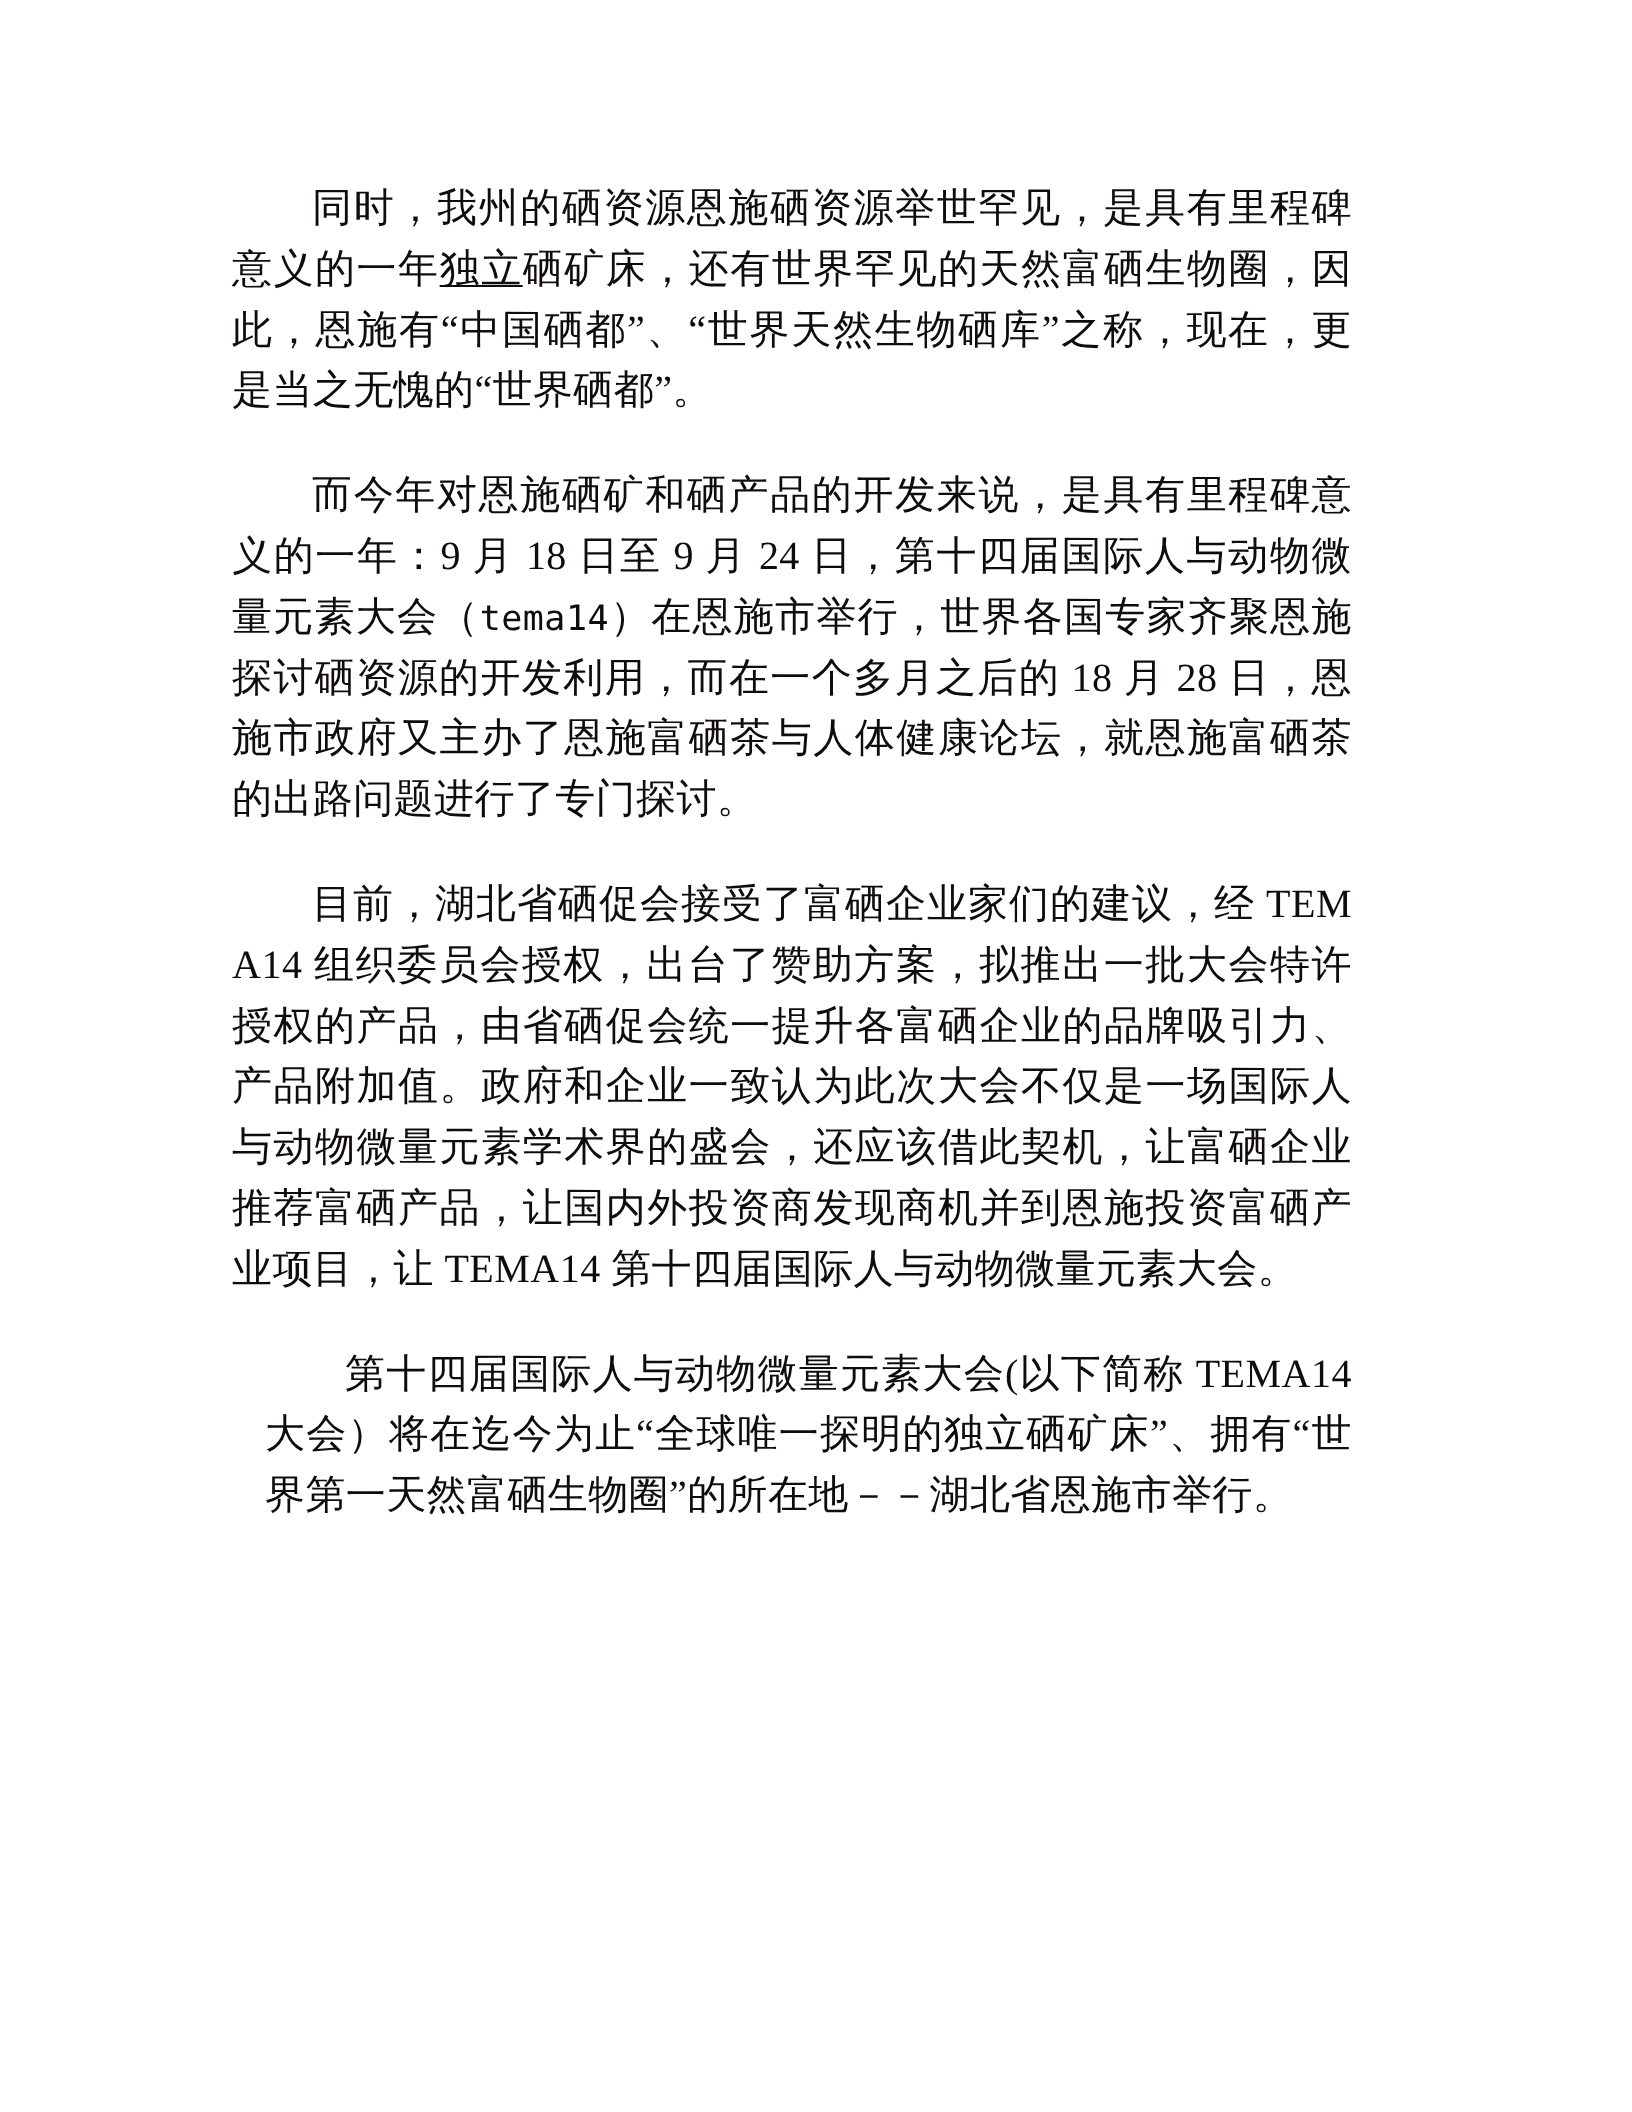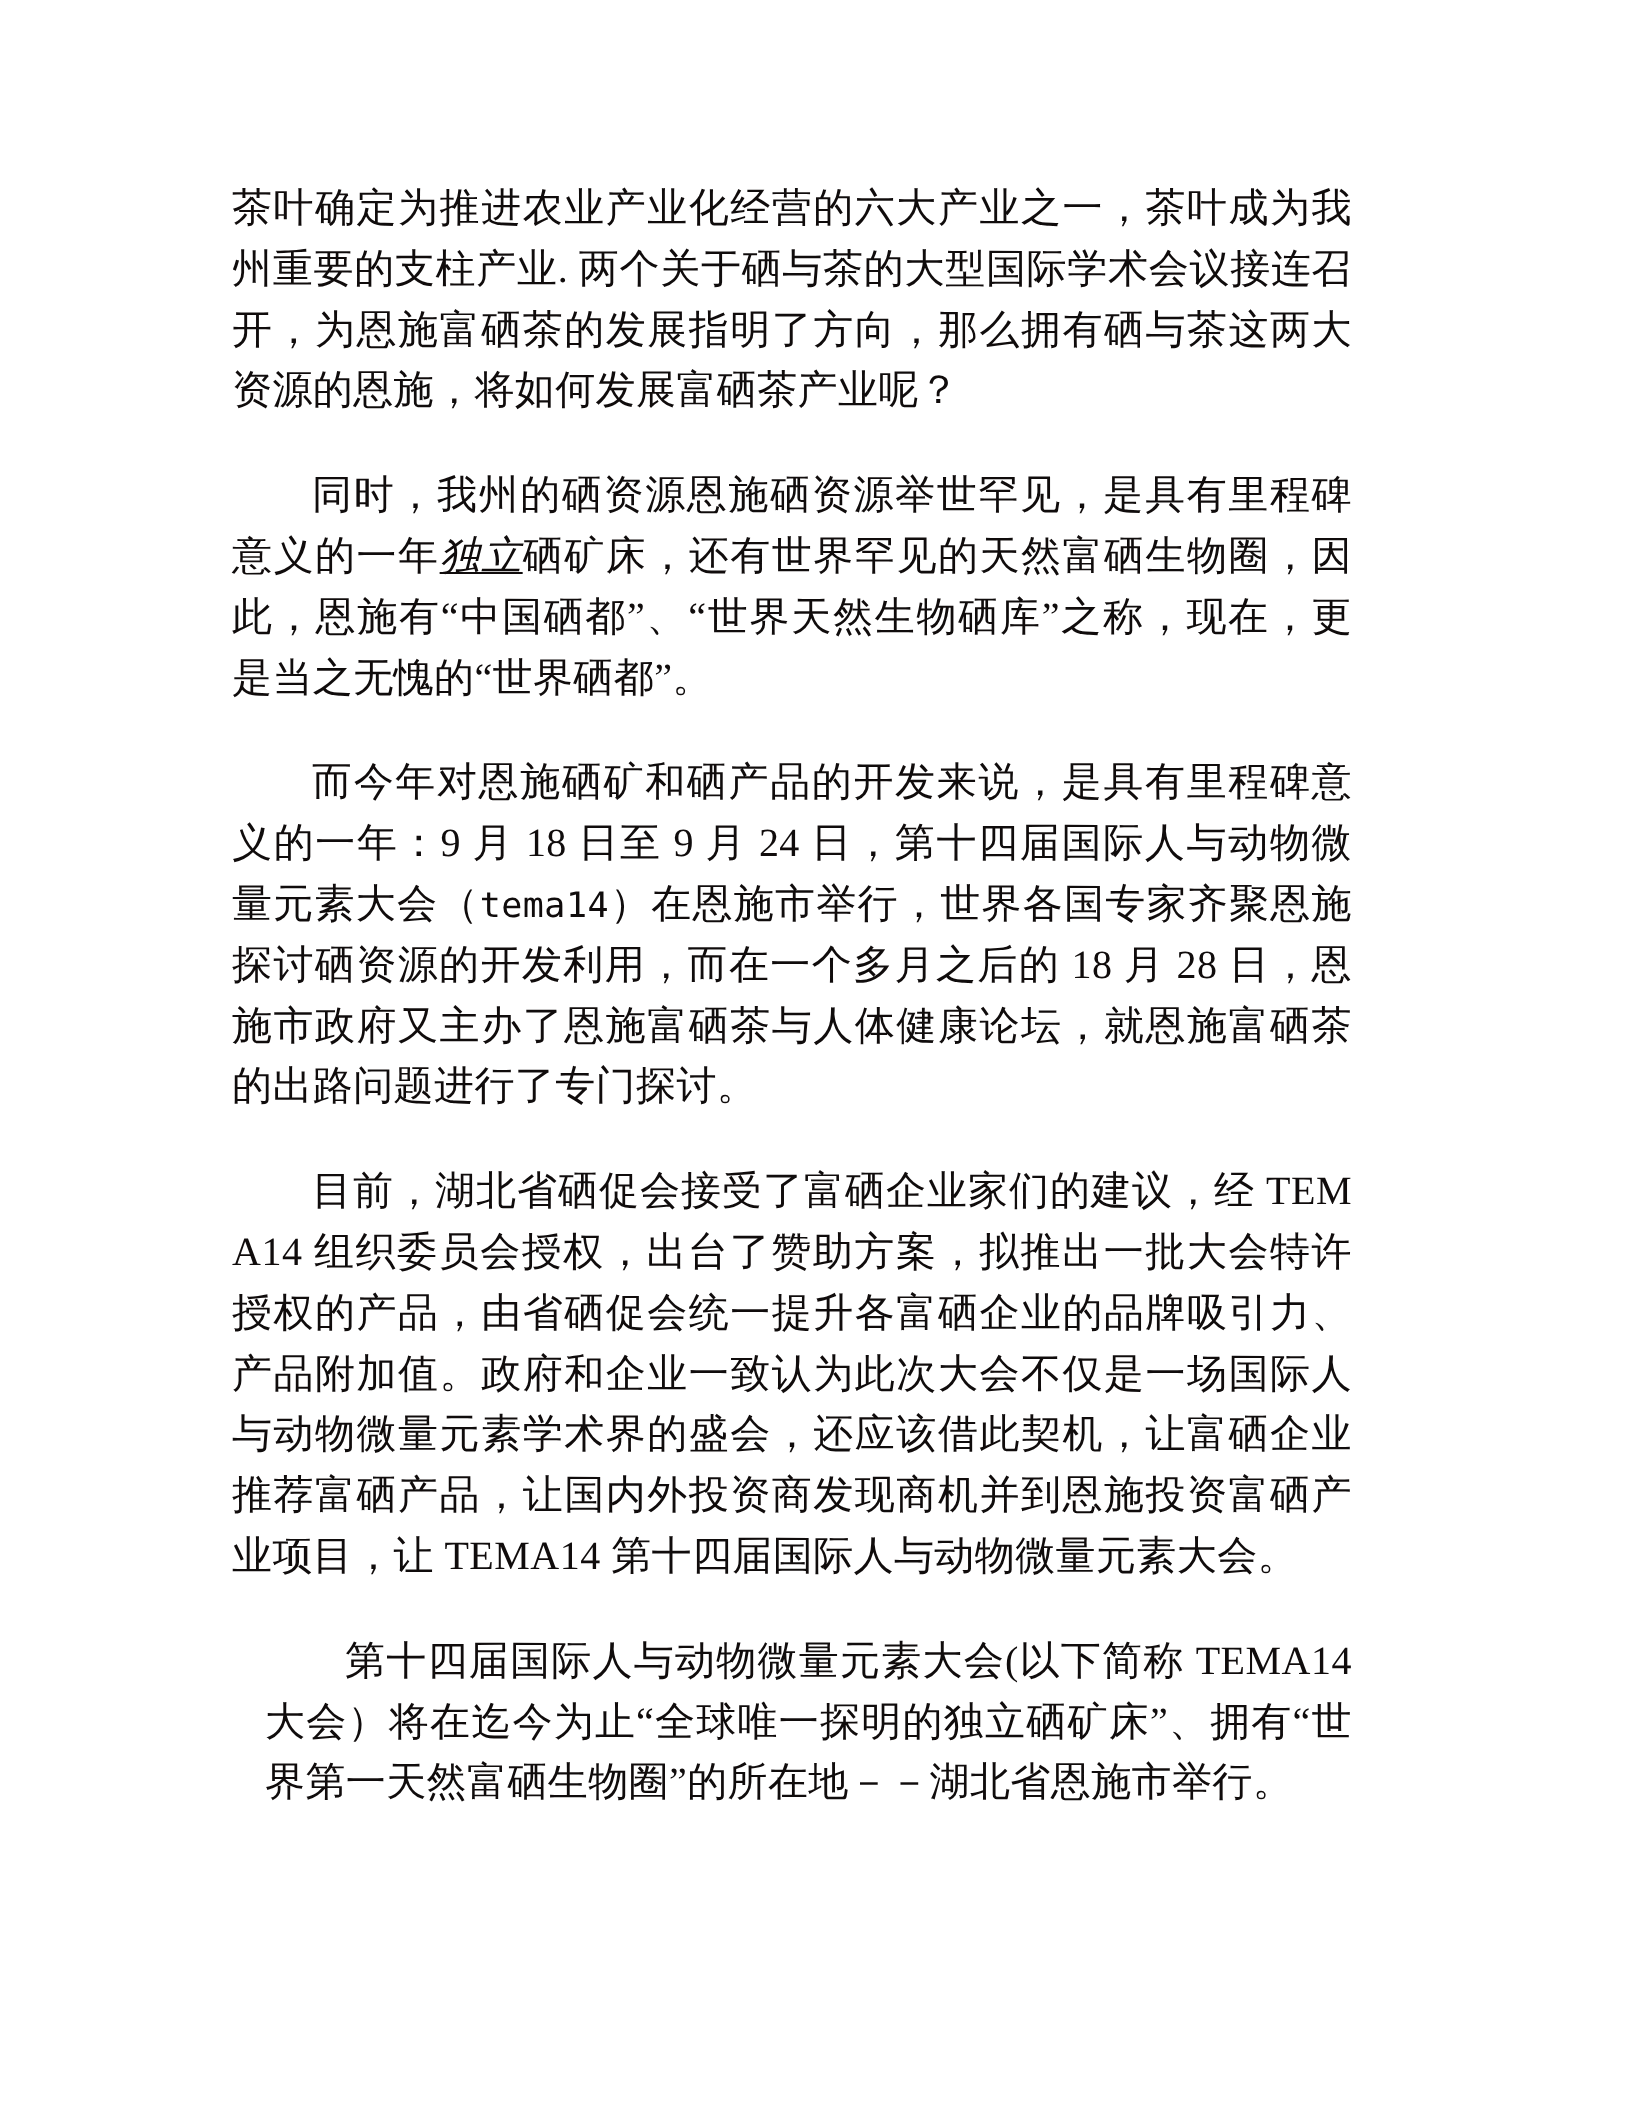--- a/index.html
+++ b/index.html
@@ -40,36 +40,34 @@
   .para.indent {
     text-indent: 80px;
   }
   .para.no-indent {
     text-indent: 0;
   }
   .u {
     text-decoration: underline;
     text-underline-offset: 3px;
     text-decoration-thickness: 2px;
-    font-style: italic;
   }
   .latin {
     font-family: "Liberation Serif", "DejaVu Serif", serif;
     letter-spacing: 0.5px;
   }
   .mono {
     font-family: "DejaVu Sans Mono", "Liberation Mono", monospace;
     font-size: 35px;
     letter-spacing: 0.5px;
   }
 </style>
 </head>
 <body>
 
 <div class="page">
   <div class="text-column" id="text-column" style="color: rgb(16, 12, 12);">
-  <p class="para no-indent"><span>茶叶确定为推进农业产业化经营的六大产业之一，茶叶成为我州重要的支柱产业. 两个关于硒与茶的大型国际学术会议接连召开，为恩施富硒茶的发展指明了方向，那么拥有硒与茶这两大资源的恩施，将如何发展富硒茶产业呢？</span></p>
       <p class="para indent"><span>同时，我州的硒资源恩施硒资源举世罕见，是具有里程碑意义的一年</span><span class="u">独立</span><span>硒矿床，还有世界罕见的天然富硒生物圈，因此，恩施有“中国硒都”、“世界天然生物硒库”之称，现在，更是当之无愧的“世界硒都”。</span></p>
       <p class="para indent"><span>而今年对恩施硒矿和硒产品的开发来说，是具有里程碑意义的一年：9 月 18 日至 9 月 24 日，第十四届国际人与动物微量元素大会（</span><span class="mono">tema14</span><span>）在恩施市举行，世界各国专家齐聚恩施探讨硒资源的开发利用，而在一个多月之后的 18 月 28 日，恩施市政府又主办了恩施富硒茶与人体健康论坛，就恩施富硒茶的出路问题进行了专门探讨。</span></p>
       <p class="para indent"><span>目前，湖北省硒促会接受了富硒企业家们的建议，经 </span><span class="latin">TEMA14</span><span> 组织委员会授权，出台了赞助方案，拟推出一批大会特许授权的产品，由省硒促会统一提升各富硒企业的品牌吸引力、产品附加值。政府和企业一致认为此次大会不仅是一场国际人与动物微量元素学术界的盛会，还应该借此契机，让富硒企业推荐富硒产品，让国内外投资商发现商机并到恩施投资富硒产业项目，让 </span><span class="latin">TEMA14</span><span> 第十四届国际人与动物微量元素大会。</span></p>
       <p class="para indent"><span>第十四届国际人与动物微量元素大会(以下简称 </span><span class="latin">TEMA14</span><span> 大会）将在迄今为止“全球唯一探明的独立硒矿床”、拥有“世界第一天然富硒生物圈”的所在地－－湖北省恩施市举行。</span></p>
     </div>
 </div>
 
 </body></html>

